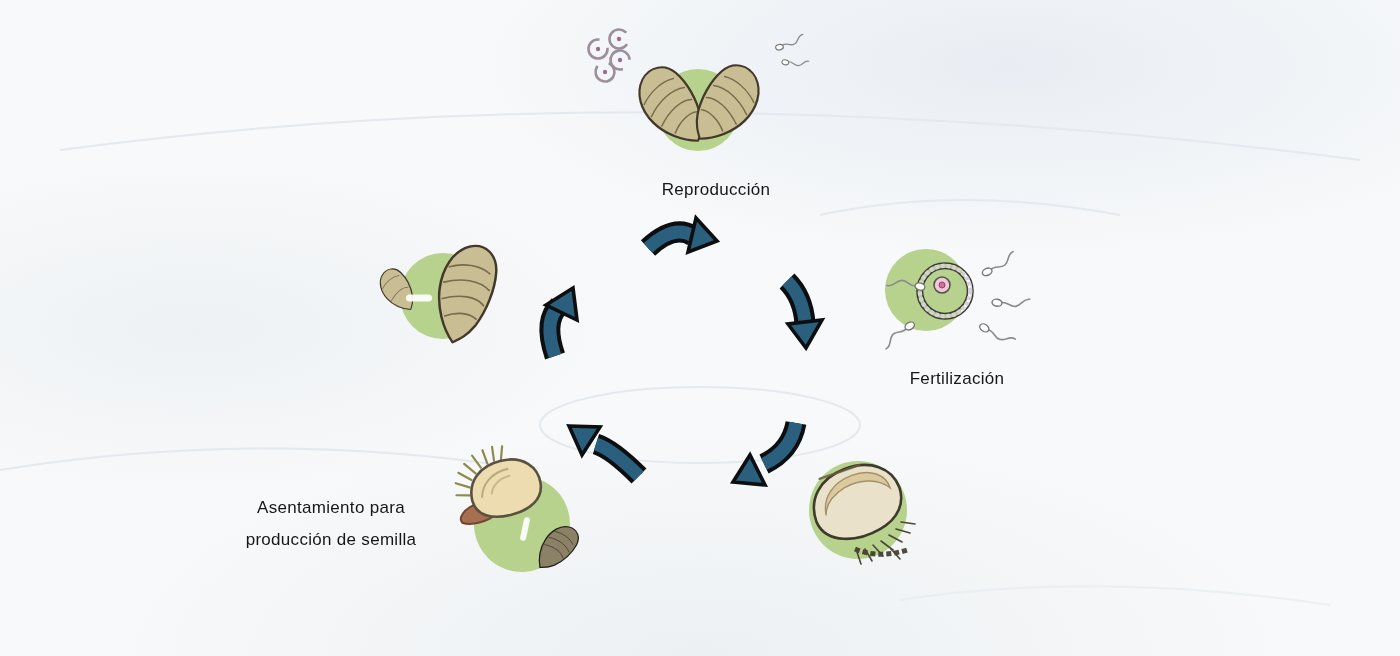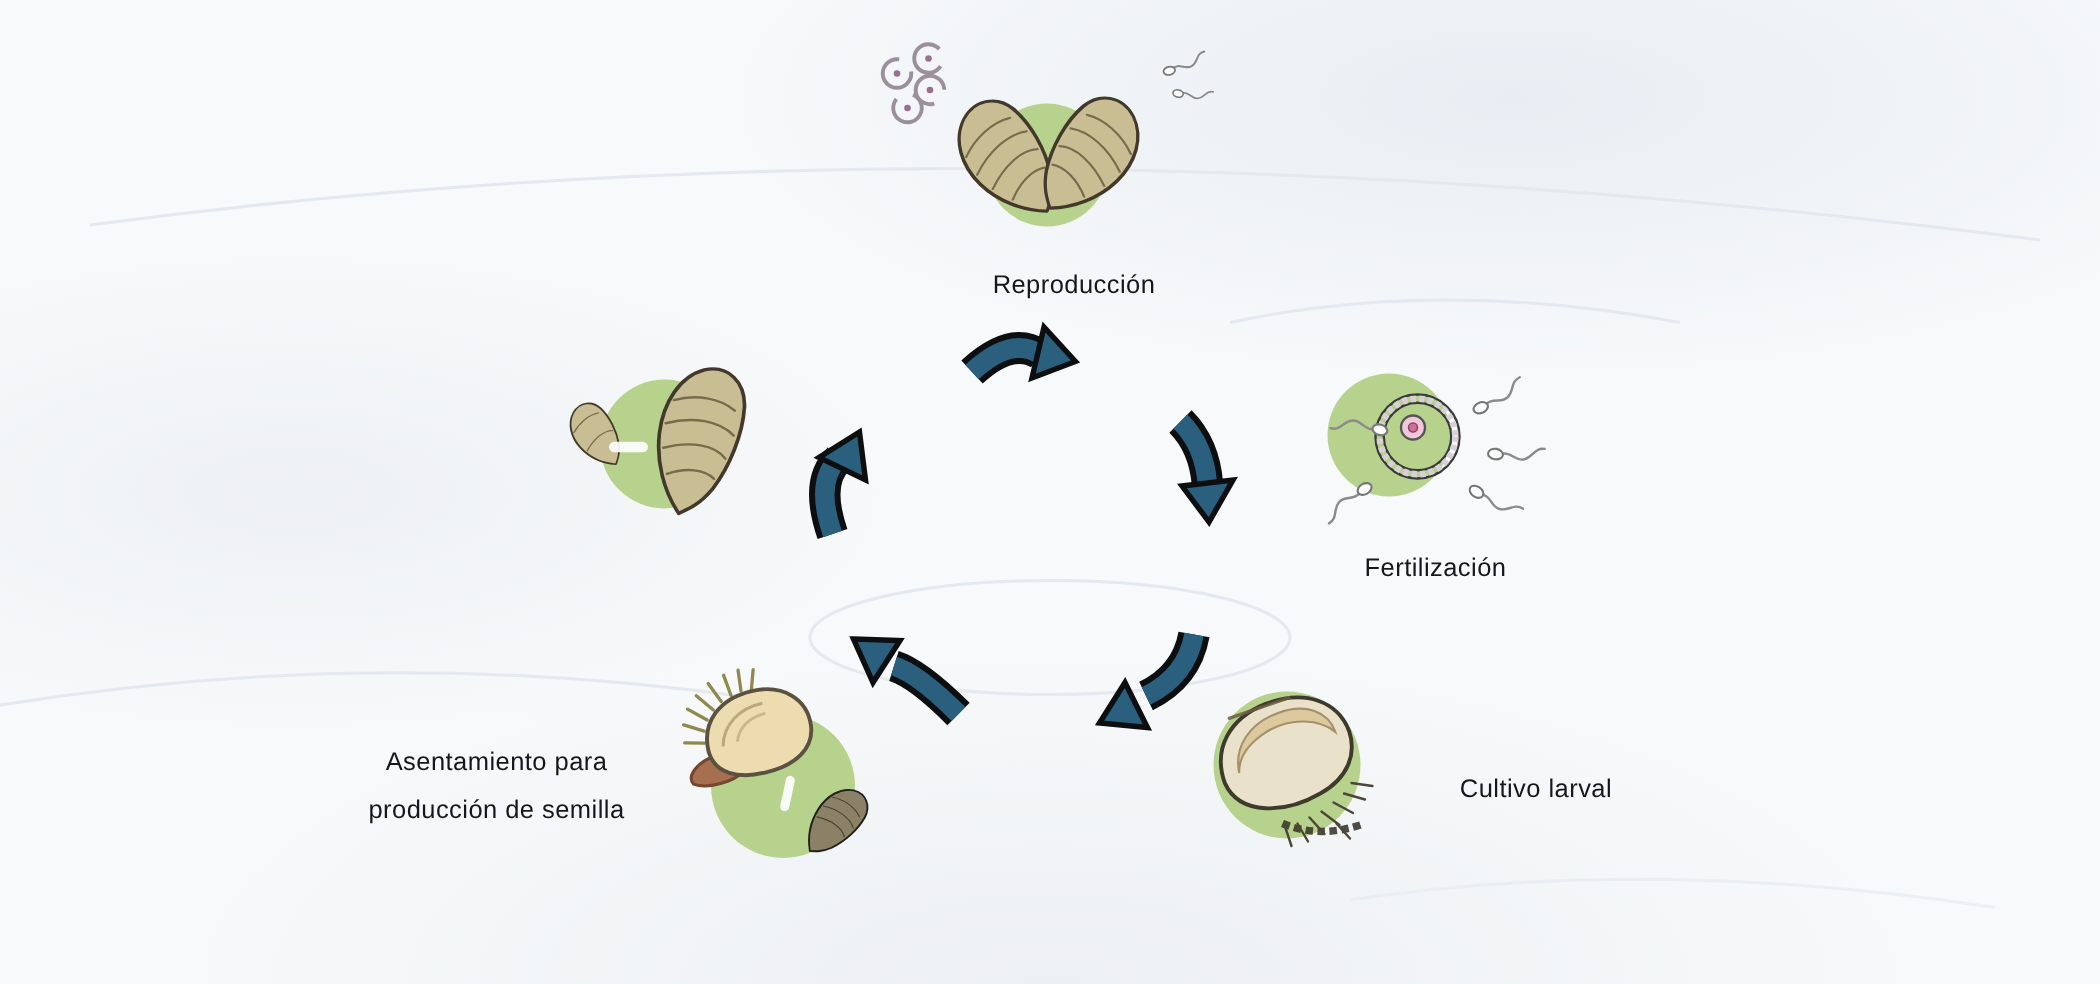--- a/index.html
+++ b/index.html
@@ -179,21 +179,20 @@
         <line class="cilia" x1="88" y1="98" x2="100" y2="107"></line>
         <line class="cilia" x1="96" y1="92" x2="109" y2="99"></line>
         <line class="cilia" x1="103" y1="86" x2="117" y2="90"></line>
         <line class="cilia" x1="72" y1="106" x2="79" y2="118"></line>
         <line class="cilia" x1="64" y1="109" x2="68" y2="121"></line>
         <line class="cilia" x1="108" y1="79" x2="122" y2="81"></line>
         <line class="cilia" x1="98" y1="106" x2="107" y2="116"></line>
       </g>
     </svg>
   </div>
-  <div class="label" style="left:864px;top:511px;width:320px;">Cultivo larval</div>
 
   <div class="node" style="left:443px;top:433px;width:160px;height:150px;">
     <svg width="160" height="150">
       <circle class="circle" cx="79" cy="91" r="48"></circle>
       <g transform="translate(58,56) rotate(-8)">
         <g>
           <line class="frill" x1="-32" y1="2" x2="-45" y2="0"></line>
           <line class="frill" x1="-31" y1="-6" x2="-44" y2="-12"></line>
           <line class="frill" x1="-28" y1="-13" x2="-40" y2="-22"></line>
           <line class="frill" x1="-23" y1="-19" x2="-33" y2="-30"></line>

